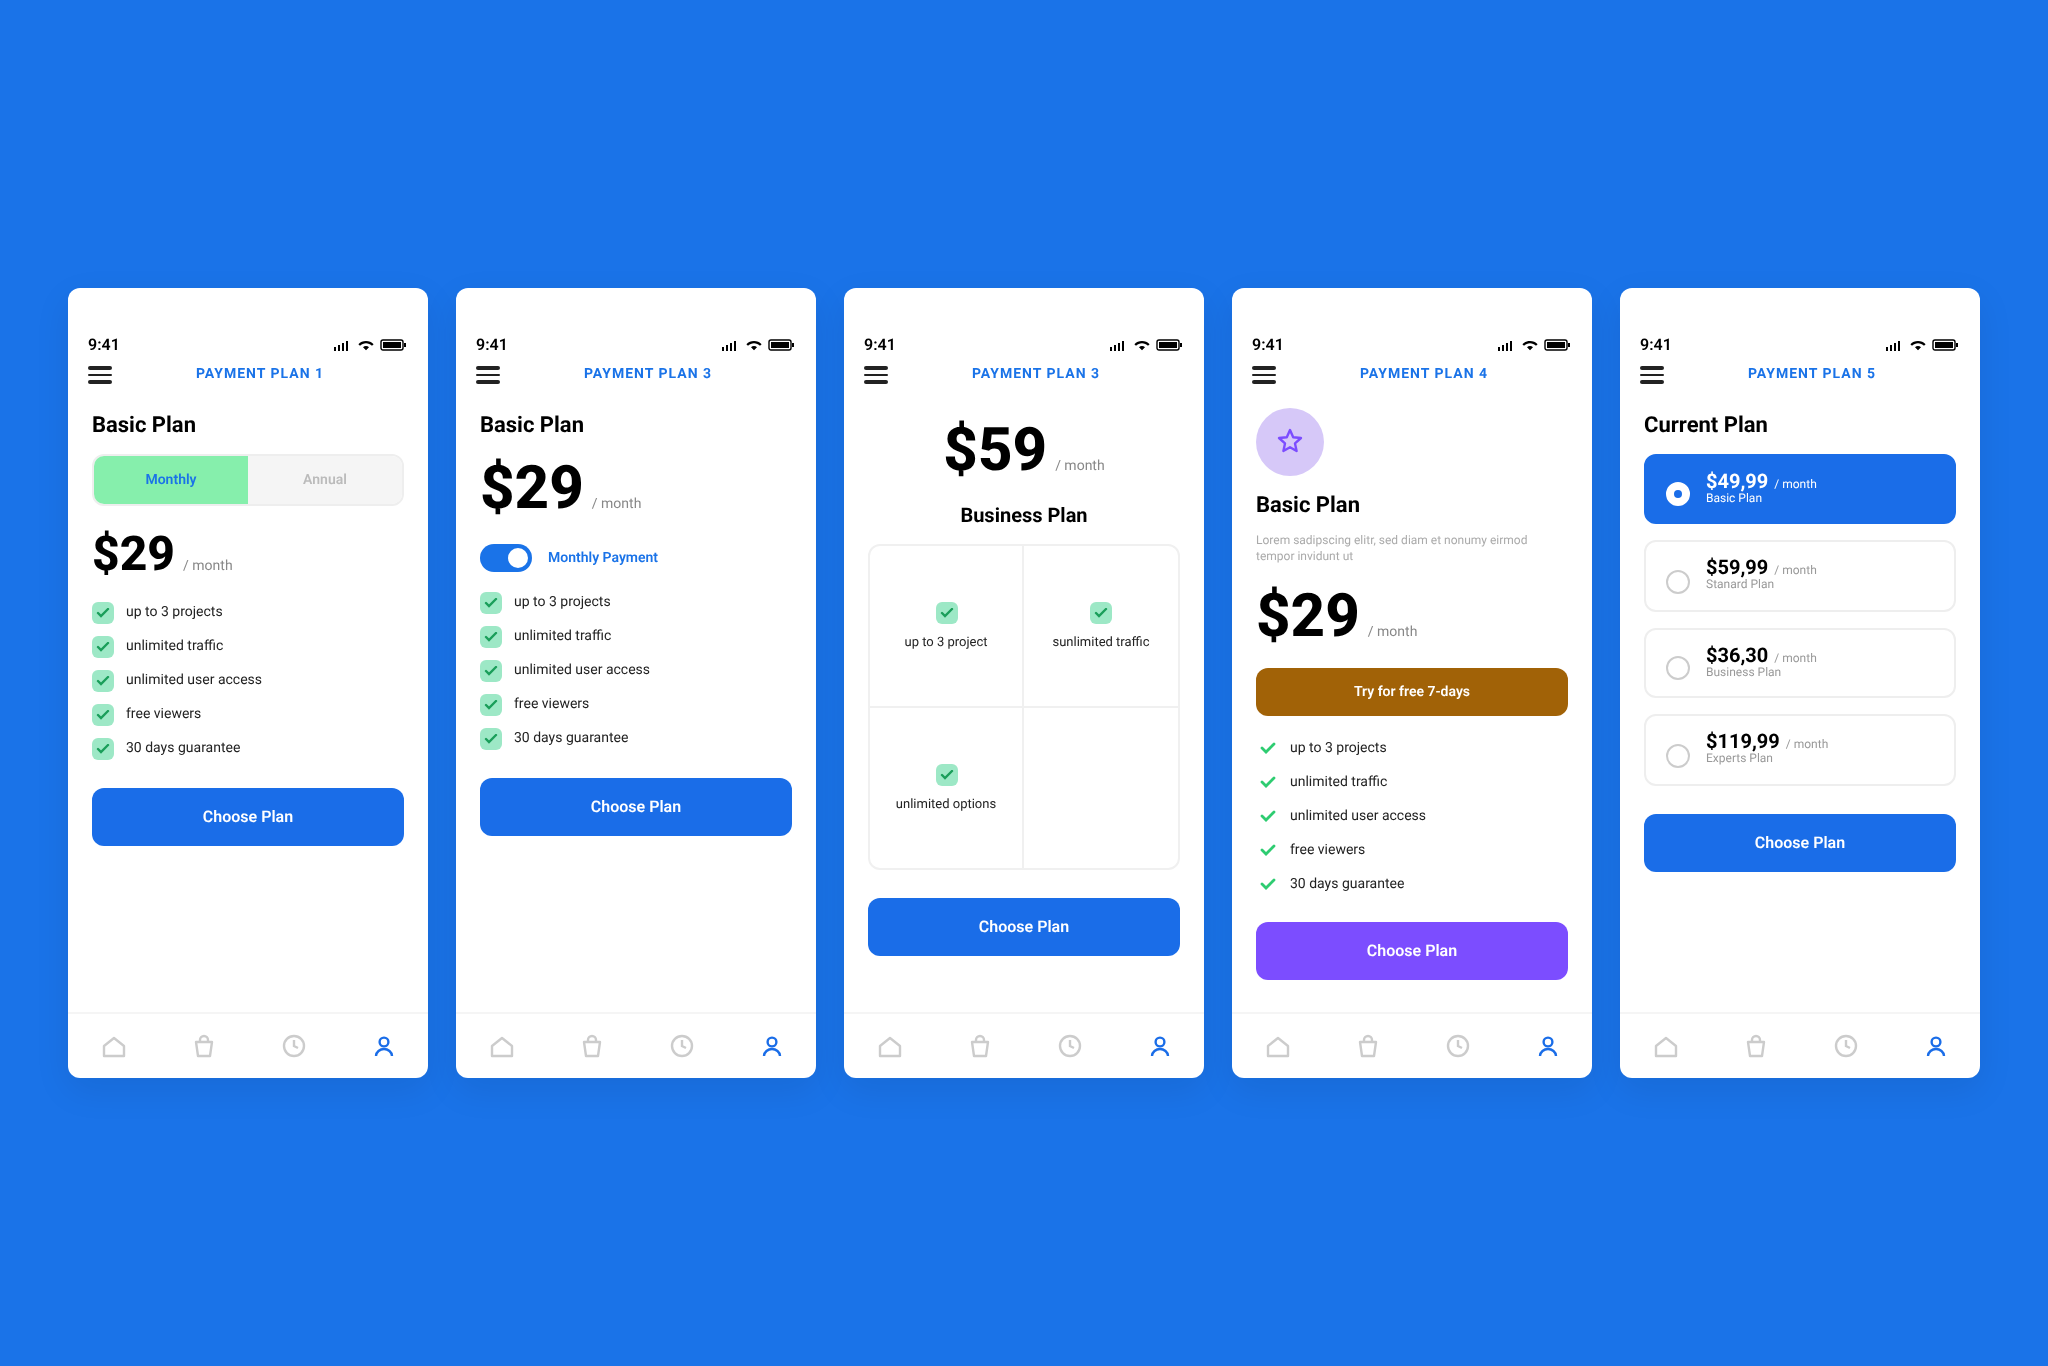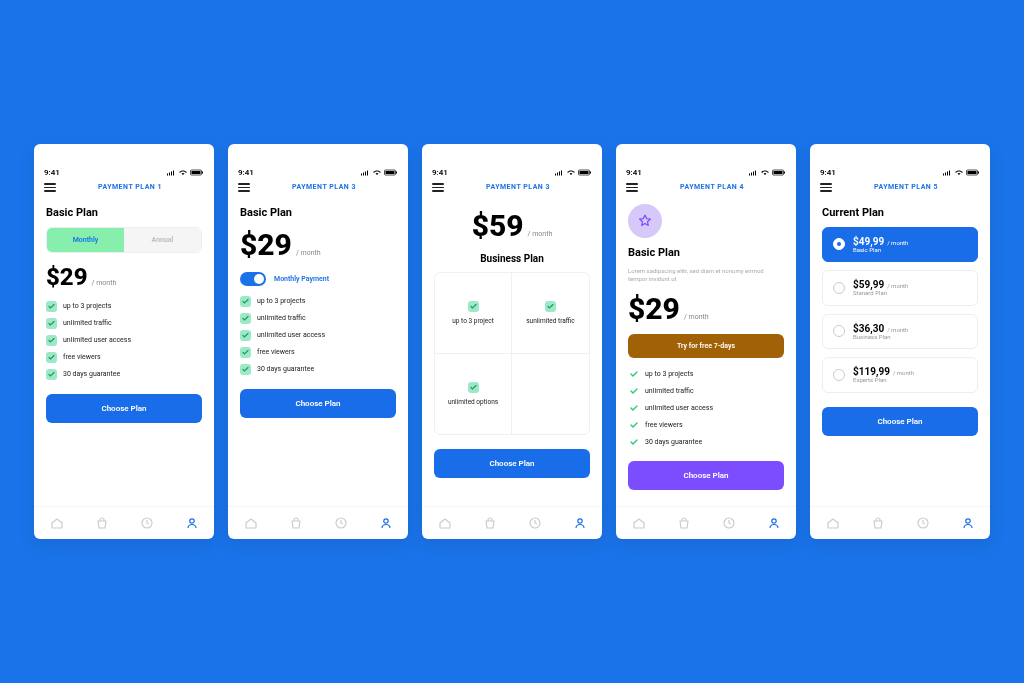--- a/index.html
+++ b/index.html
@@ -133,21 +133,21 @@
   .grid2 .cell:nth-child(odd) { border-right:1px solid #f0f0f0; }
   .center { text-align:center; }
   .star-badge {
     width:34px; height:34px; border-radius:50%; background:#d6c8f8;
     display:flex; align-items:center; justify-content:center; margin:4px 0 8px;
   }
   .desc { font-size:6px; color:#aaa; line-height:1.4; margin-bottom:8px; }
   .option-list { display:flex; flex-direction:column; gap:8px; margin-top:4px;}
   .option {
     border:1px solid #eee; border-radius:6px; padding:8px 10px;
-    display:flex; align-items:center; gap:8px;
+    display:flex; align-items:flex-end; gap:8px;
   }
   .option.active { background:#1a6de8; color:#fff; border-color:#1a6de8; }
   .radio {
     width:12px; height:12px; border-radius:50%; border:1.5px solid #ccc; flex-shrink:0;
   }
   .option.active .radio { border-color:#fff; background:#fff; position:relative; }
   .option.active .radio::after { content:""; position:absolute; inset:3px; border-radius:50%; background:#1a6de8; }
   .opt-body { display:flex; flex-direction:column; line-height:1.1; }
   .opt-price-row { display:flex; align-items:baseline; gap:3px;}
   .opt-price { font-size:10px; font-weight:700;}

